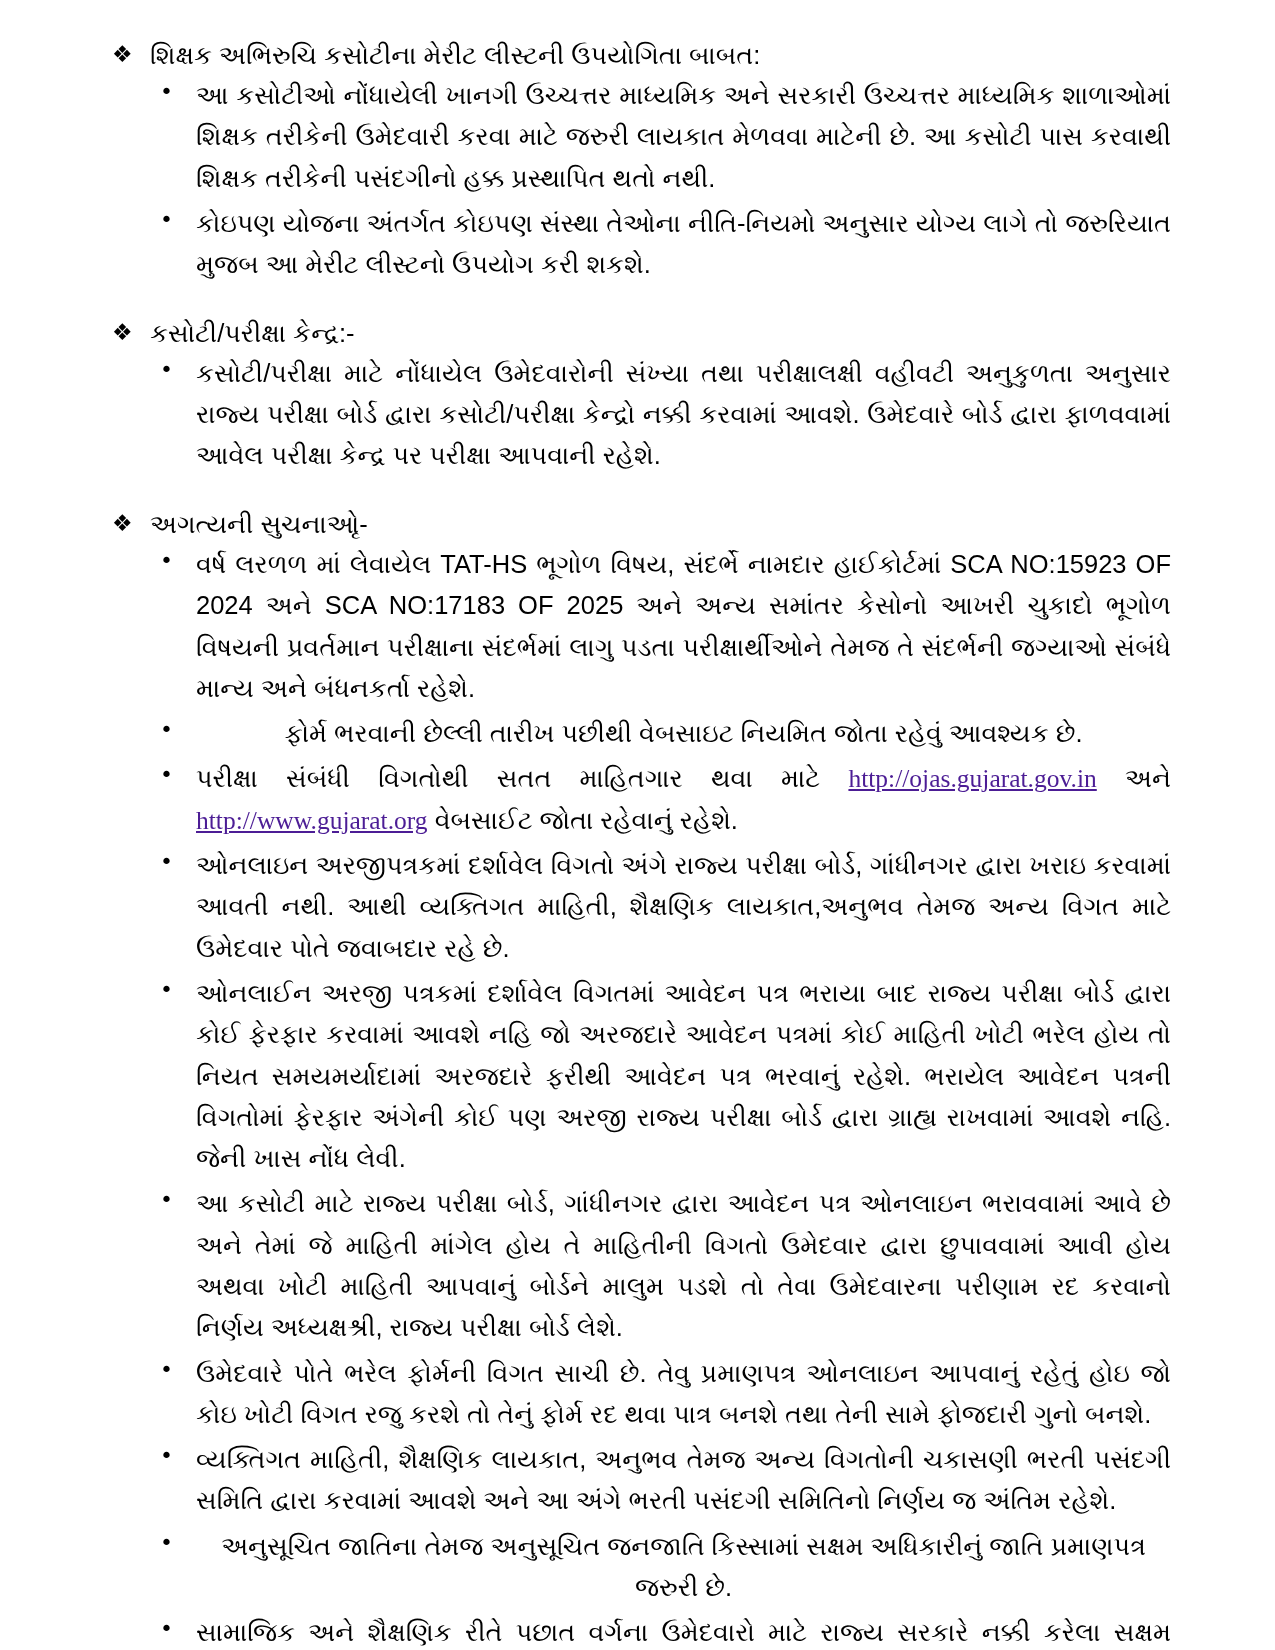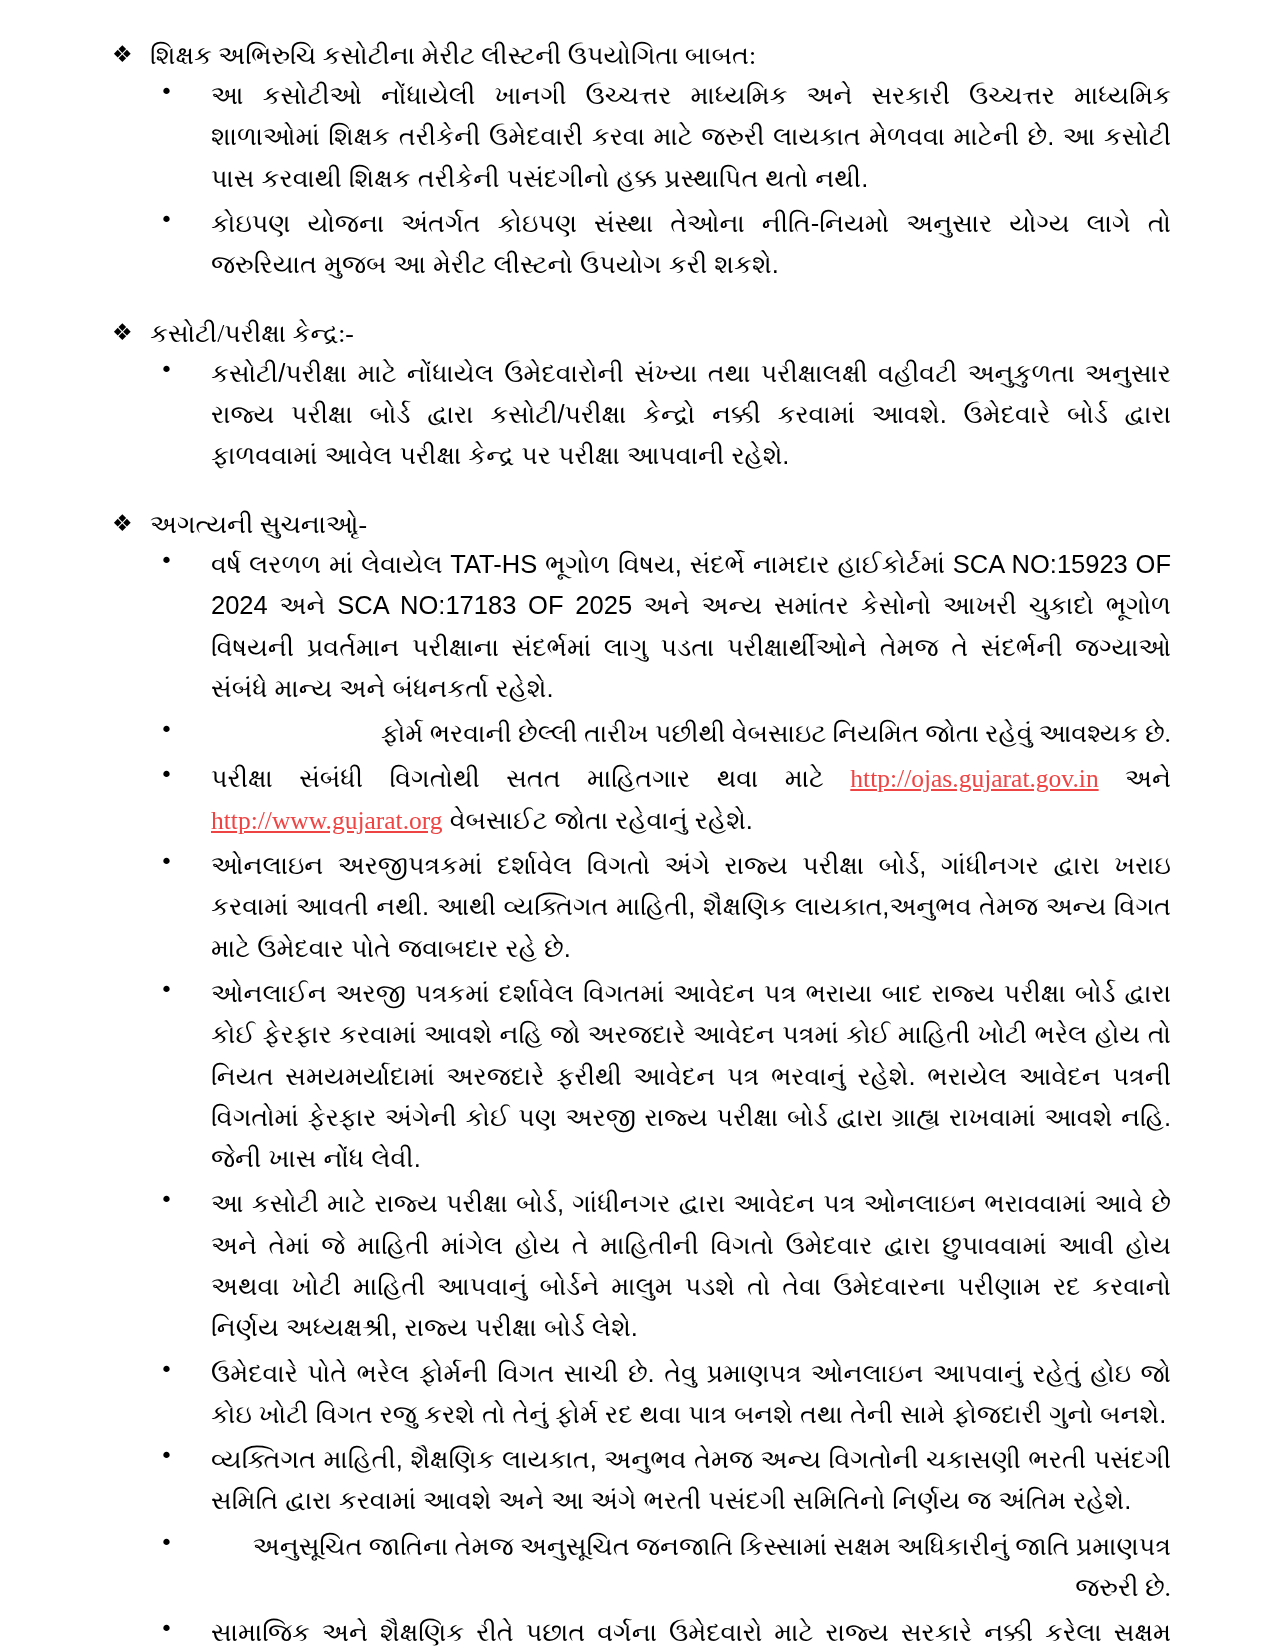--- a/index.html
+++ b/index.html
@@ -38,21 +38,21 @@
   .sec-marker {
     flex: 0 0 auto;
     width: 38px;
     font-size: 23px;
     line-height: 1.45;
     text-align: left;
     font-family: "DejaVu Sans", sans-serif;
   }
   .sec-title {
     flex: 1 1 auto;
-    font-family: Liberation Serif, serif;
+    font-family: Liberation Sans, sans-serif;
   }
 
   
   ul.blist {
     list-style: none;
     margin: 0;
     padding: 0;
   }
   ul.blist > li {
     display: flex;
@@ -68,29 +68,28 @@
     font-family: "DejaVu Sans", sans-serif;
   }
   .btext {
     flex: 1 1 auto;
     font-size: 25.5px;
     line-height: 1.62;
     text-align: justify;
     text-justify: inter-word;
     font-family: "Liberation Sans", "DejaVu Sans", sans-serif;
     hyphens: none;
-    margin-left: 15px;
   }
-  .btext.nojust { text-align: right; font-family: Liberation Serif, serif; }
+  .btext.nojust { text-align: center; }
 
   .bold-para {
     font-weight: normal;
   }
   .link {
-    color: #ef4444;
+    color: #4c1d95;
     text-decoration: underline;
     font-family: "Liberation Serif", "DejaVu Serif", serif;
   }
   .gap-md { height: 22px; }
 </style>
 </head>
 <body>
 
 <div class="page">
 

